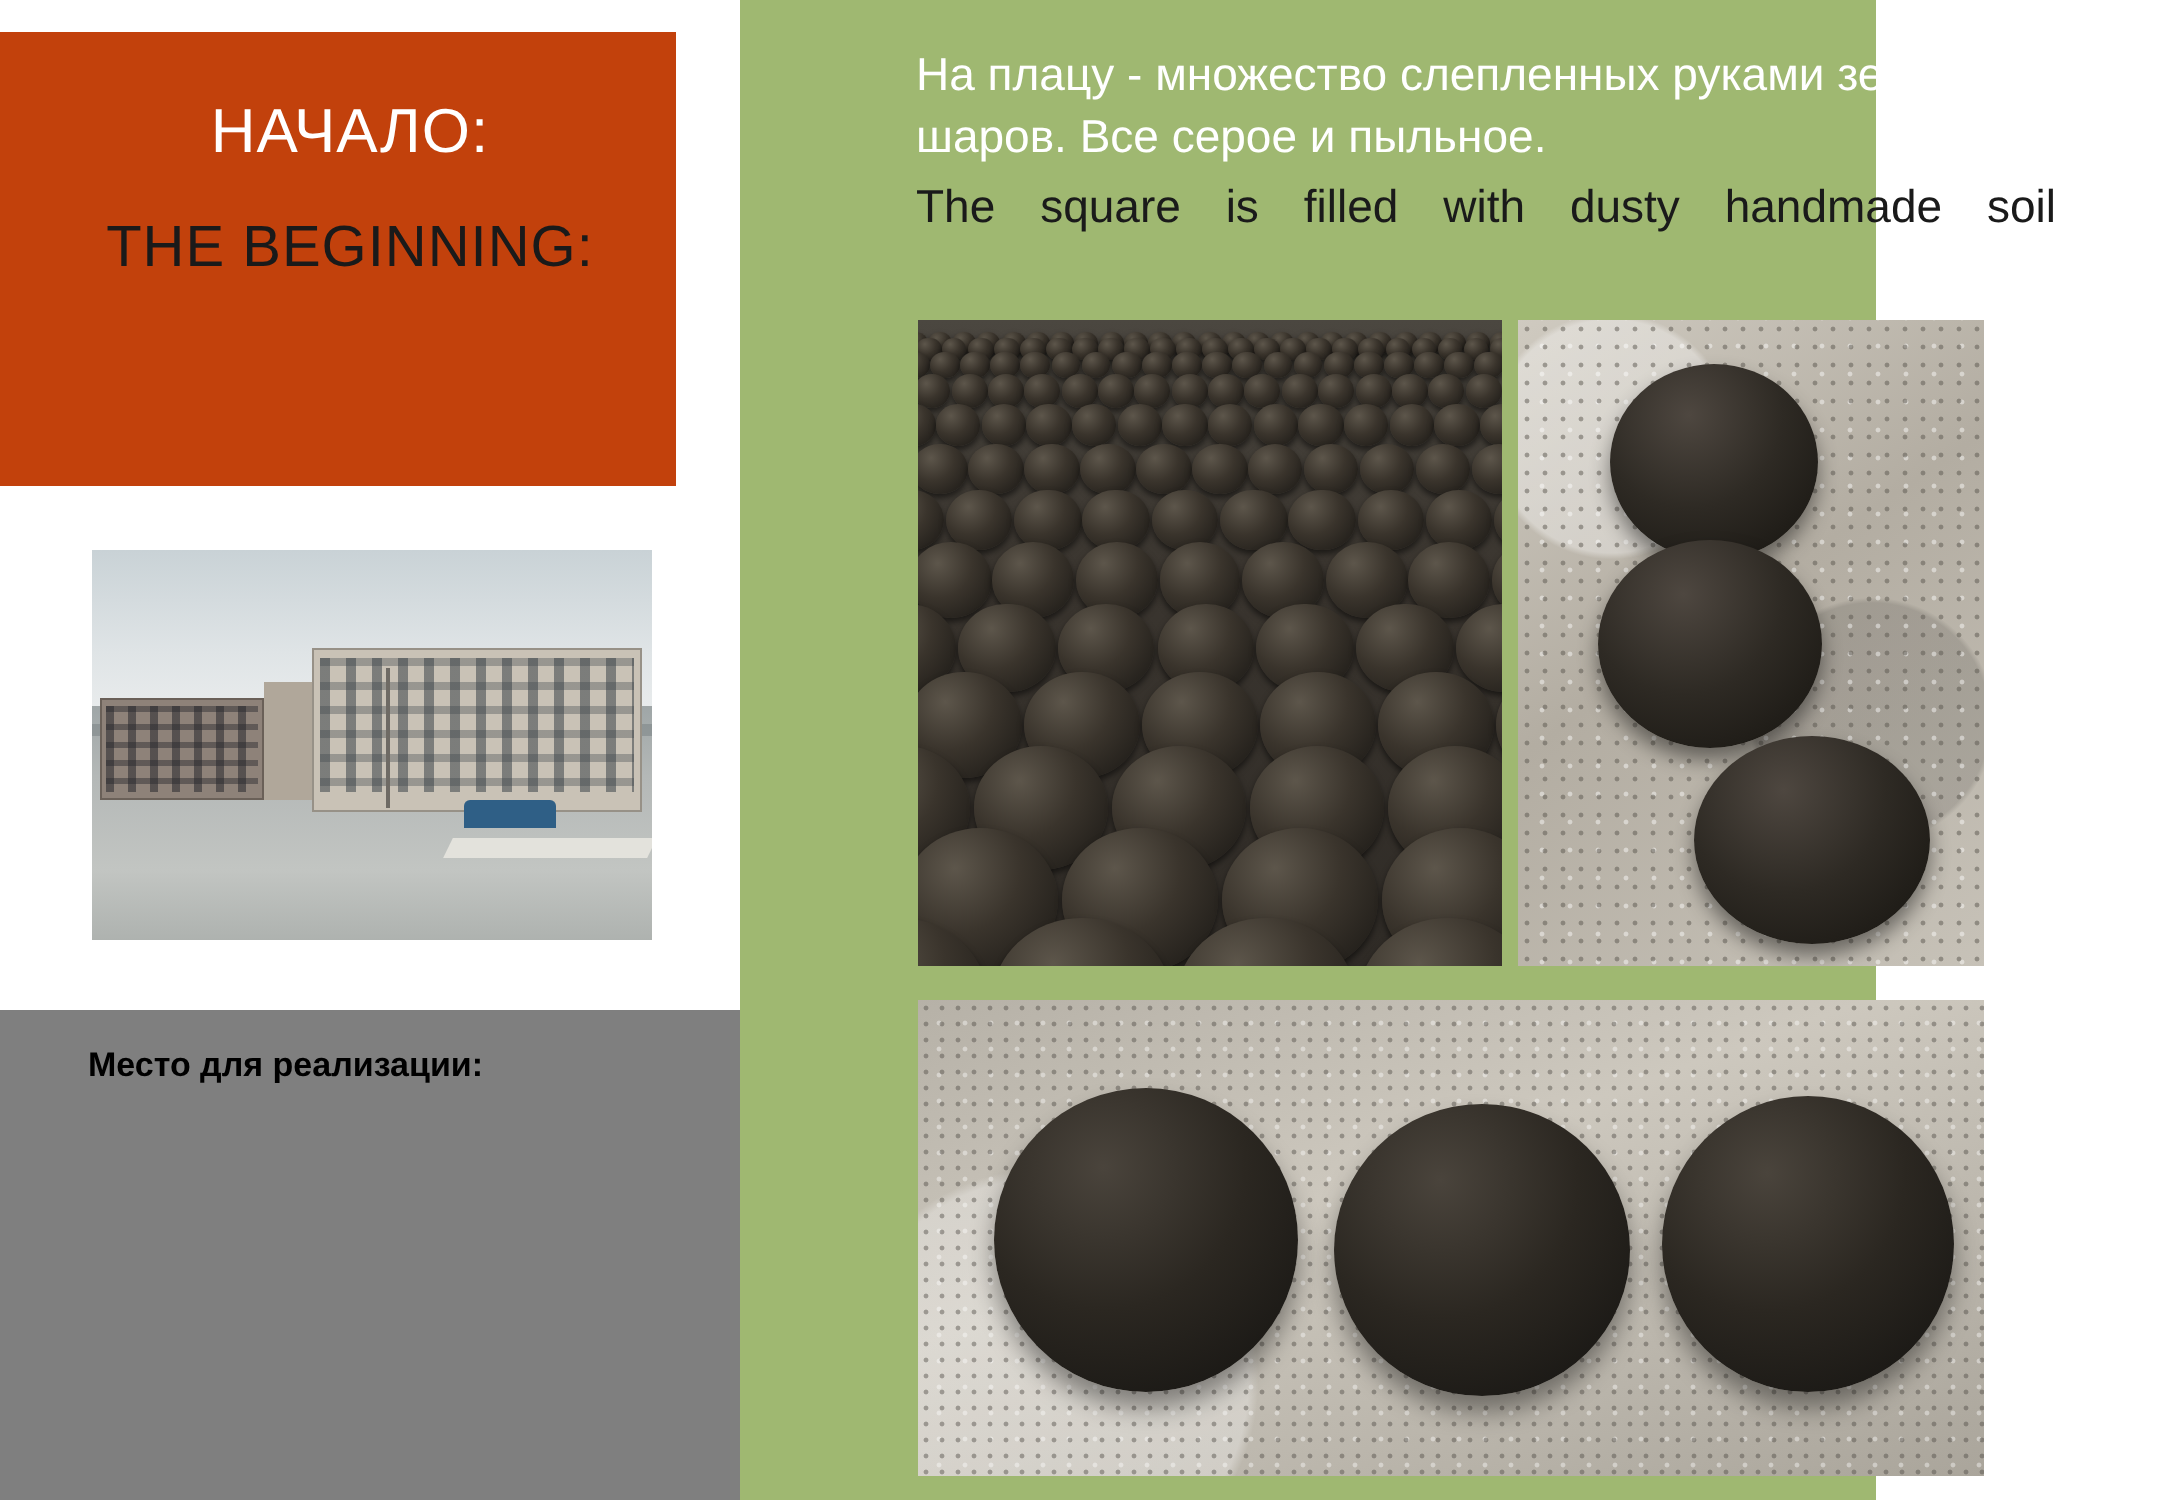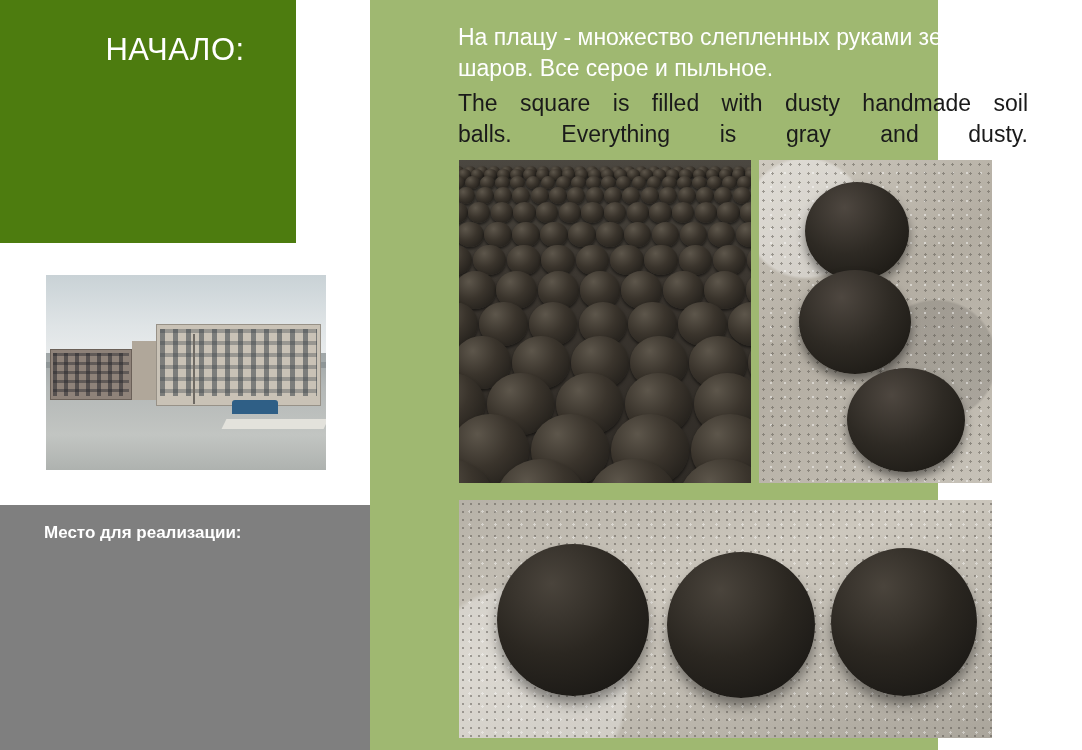--- a/index.html
+++ b/index.html
@@ -25,24 +25,24 @@
     position: absolute;
     left: 0;
     top: 0;
     width: 370px;
     height: 750px;
     background: #ffffff;
   }
   .title-block {
     position: absolute;
     left: 0;
-    top: 0;
-    width: 296px;
+    top: 16px;
+    width: 338px;
     height: 243px;
-    background: #4d7c0f;
+    background: #c2410c;
   }
   .title-ru {
     position: absolute;
     left: 0;
     top: 32px;
     width: 350px;
     text-align: center;
     color: #ffffff;
     font-size: 31px;
     letter-spacing: 0.5px;
@@ -148,21 +148,21 @@
     background: #6e6a64;
   }
 
   .place-block {
     position: absolute;
     left: 0;
     top: 505px;
     width: 392px;
     height: 245px;
     background: #7f7f7f;
-    color: #ffffff;
+    color: #000000;
   }
   .place-head-ru {
     position: absolute;
     left: 44px;
     top: 18px;
     font-size: 17px;
     font-weight: bold;
   }
   .place-text-ru {
     position: absolute;
@@ -307,20 +307,21 @@
 </style>
 </head>
 <body>
 
 <div class="slide">
 
   <div class="left-col">
 
     <div class="title-block">
       <div class="title-ru">НАЧАЛО:</div>
+      <div class="title-en">THE BEGINNING:</div>
     </div>
 
     <div class="photo-block">
       <div class="building-photo">
         <div class="bp-sky"></div>
         <div class="bp-ground"></div>
         <div class="bp-bldg-left"></div>
         <div class="bp-bldg-mid"></div>
         <div class="bp-bldg-main"></div>
         <div class="bp-pole"></div>
@@ -333,21 +334,20 @@
       <div class="place-head-ru">Место для реализации:</div>
     </div>
   </div>
 
   <div class="right-col">
 
     <div class="caption">
       <p class="cap-ru">На плацу - множество слепленных руками земляных шаров. Все серое и пыльное.</p>
       <p class="cap-en">
         <span class="just">The square is filled with dusty handmade soil</span>
-        <span class="just">balls. Everything is gray and dusty.</span>
       </p>
     </div>
 
     <div class="ph-field">
       <div class="ground"></div>
       <div id="field-balls">
           <div class="ball" style="left:-7.3px; top:6.0px; width:12.0px; height:11.0px;"></div>
           <div class="ball" style="left:4.9px; top:6.0px; width:12.0px; height:11.0px;"></div>
           <div class="ball" style="left:17.1px; top:6.0px; width:12.0px; height:11.0px;"></div>
           <div class="ball" style="left:29.4px; top:6.0px; width:12.0px; height:11.0px;"></div>

